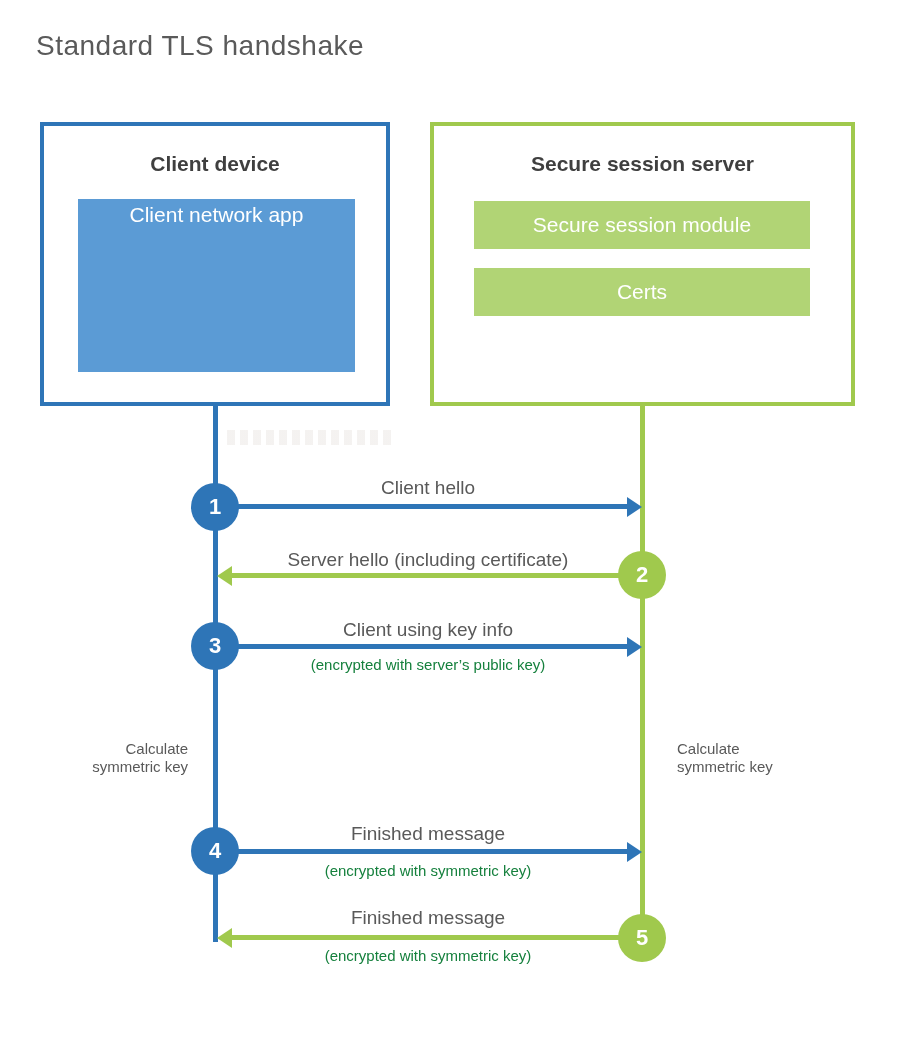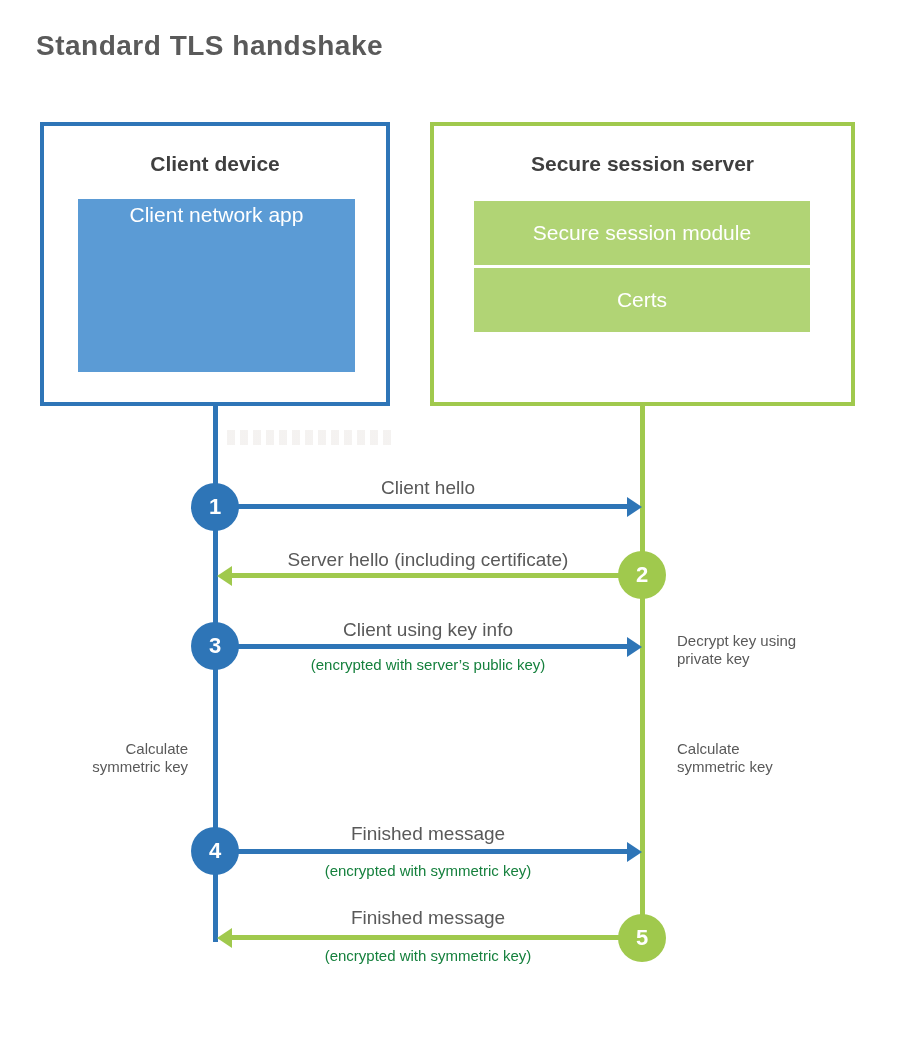--- a/index.html
+++ b/index.html
@@ -1,34 +1,34 @@
 <!DOCTYPE html>
 <html><head>
 <meta charset="utf-8">
 <style>
   html,body{margin:0;padding:0;background:#ffffff;}
   body{font-family:"Liberation Sans","DejaVu Sans",sans-serif;}
   #canvas{position:relative;width:900px;height:1058px;background:#ffffff;overflow:hidden;}
 
-  .page-title{position:absolute;left:36px;top:30px;font-size:28px;font-weight:700;
+  .page-title{position:absolute;left:36px;top:30px;font-size:28px;font-weight:400;
     color:#5a5a5a;letter-spacing:0.5px;text-align:right;}
 
   
   .actor-box{position:absolute;top:122px;height:284px;box-sizing:border-box;background:#fff;}
   .box-client{left:40px;width:350px;border:4px solid #2e75b7;}
   .box-server{left:430px;width:425px;border:4px solid #a0c94d;}
   .actor-heading{display:block;text-align:center;margin-top:26px;font-size:21px;
     font-weight:bold;color:#3f3f3f;}
 
   .client-app{position:absolute;left:78px;top:199px;width:277px;height:173px;
     background:#5b9bd5;display:flex;align-items:flex-start;justify-content:center;}
   .client-app span{display:block;width:180px;text-align:center;color:#ffffff;
     font-size:21px;line-height:1.5;}
 
-  .server-module{position:absolute;left:474px;width:336px;height:64px;background:#b1d475;
+  .server-module{position:absolute;left:474px;width:336px;height:48px;background:#b1d475;
     display:flex;align-items:center;justify-content:center;color:#ffffff;font-size:21px;}
   .mod-1{top:201px;} .mod-2{top:268px;} .mod-3{top:324px;}
 
   
   .vline{position:absolute;width:5px;z-index:1;}
   .vline-blue{left:213px;top:405px;height:537px;background:#2e75b7;}
   .vline-green{left:640px;top:405px;height:533px;background:#a0c94d;}
 
   
   .hline{position:absolute;height:5px;z-index:2;}
@@ -106,21 +106,20 @@
     <span>2</span>
   </div>
 
   <div class="msg" style="top:619px;">Client using key info</div>
   <div class="hline hline-blue" style="left:235px;top:644px;width:392px;"></div>
   <div class="ahead ahead-right" style="left:627px;top:637px;"></div>
   <div class="sub" style="top:656px;">(encrypted with server’s public key)</div>
   <div class="badge badge-blue" style="left:191px;top:622px;">
     <span>3</span>
   </div>
-  <div class="note note-decrypt">Decrypt key using private key</div>
 
   <div class="note note-calc-left">Calculate symmetric key</div>
   <div class="note note-calc-right">Calculate symmetric key</div>
 
   <div class="msg" style="top:823px;">Finished message</div>
   <div class="hline hline-blue" style="left:235px;top:849px;width:392px;"></div>
   <div class="ahead ahead-right" style="left:627px;top:842px;"></div>
   <div class="sub" style="top:862px;">(encrypted with symmetric key)</div>
   <div class="badge badge-blue" style="left:191px;top:827px;">
     <span>4</span>

